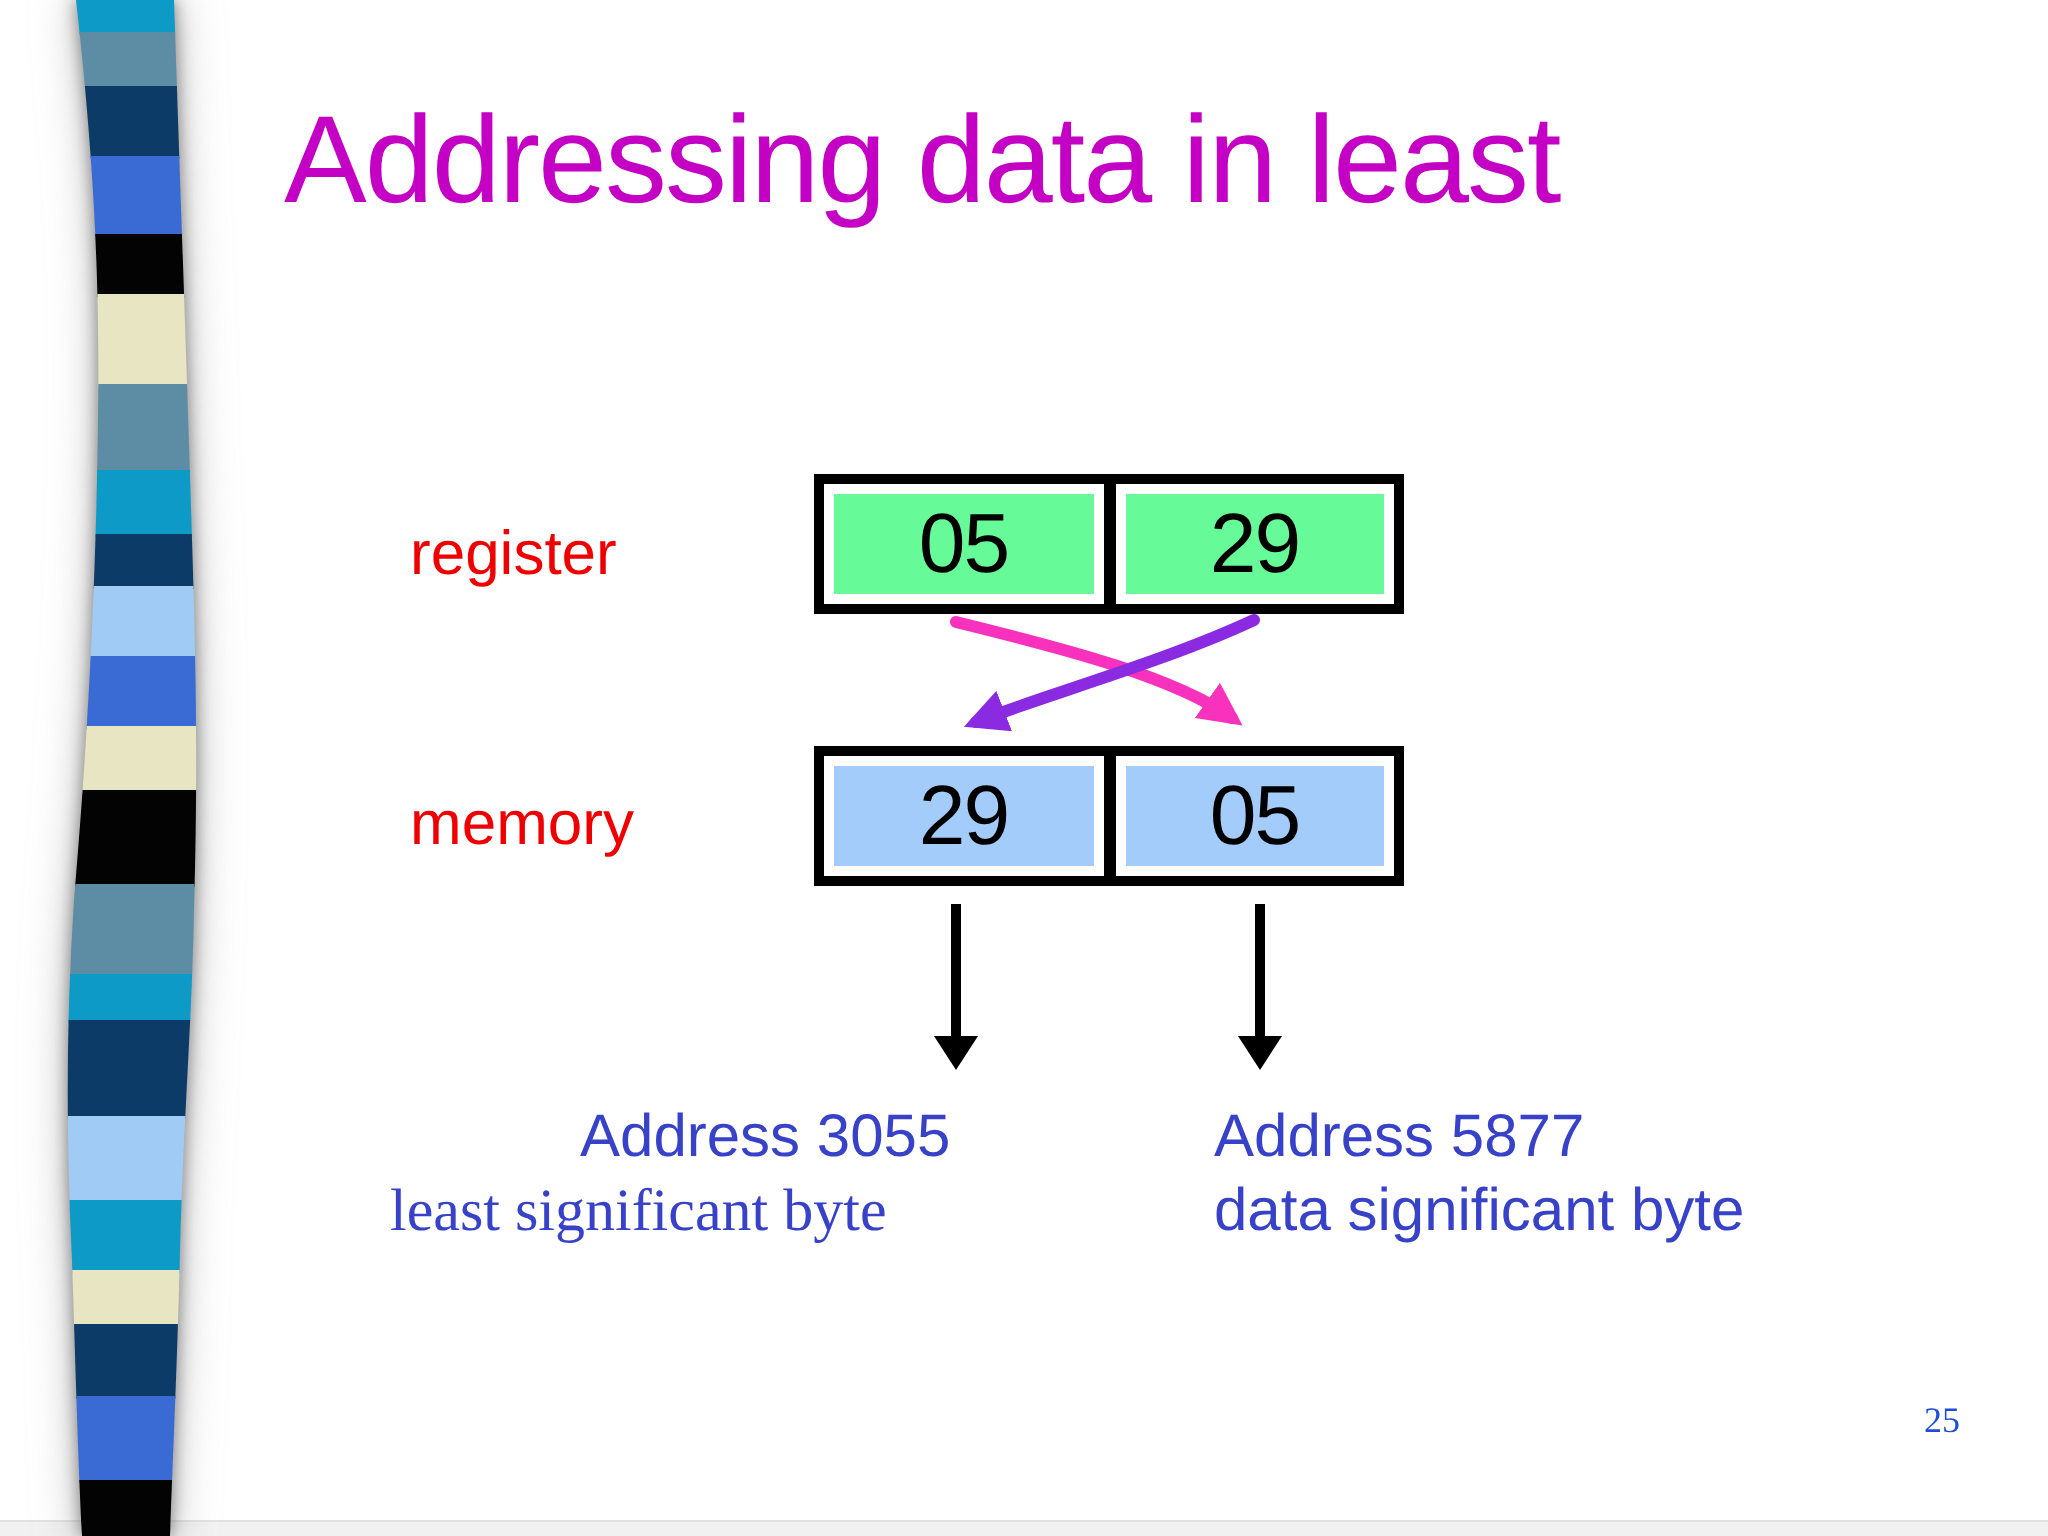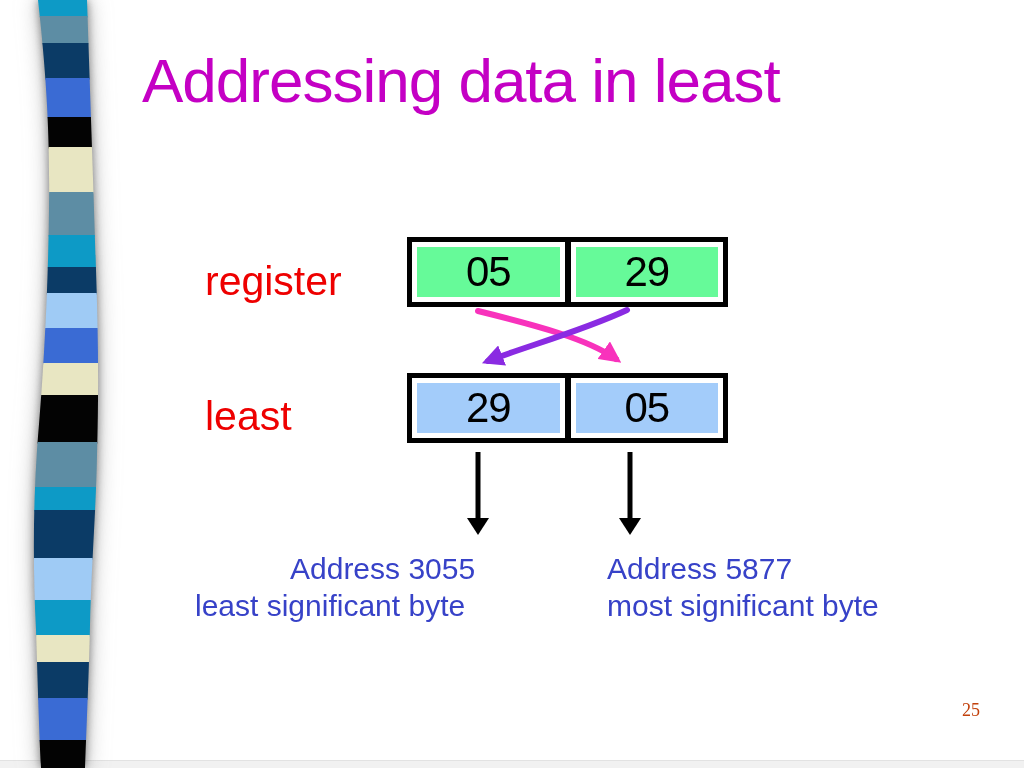--- a/index.html
+++ b/index.html
@@ -9,27 +9,27 @@
     font-family:"Liberation Sans",sans-serif;
   }
   .abs{position:absolute;}
   
   .title{
     left:142px;top:50px;font-size:62px;line-height:1;
     color:#C400C4;white-space:nowrap;letter-spacing:-1px;
   }
   
   .side-label{
-    font-size:41px;line-height:1;color:#EE0000;white-space:nowrap;
+    font-size:31px;line-height:1;color:#EE0000;white-space:nowrap;
   }
   .label-register{left:205px;top:261px;}
   .label-memory{left:205px;top:396px;}
   
   .bytebox{
-    left:407px;width:321px;height:70px;
+    left:407px;width:295px;height:70px;
     border:5px solid #000;box-sizing:border-box;
     display:flex;background:#fff;
   }
   .box-register{top:237px;}
   .box-memory{top:373px;}
   .half{flex:1;padding:5px;box-sizing:border-box;}
   .half + .half{border-left:6px solid #000;}
   .cellfill{
     width:100%;height:100%;
     display:flex;align-items:center;justify-content:center;
@@ -38,27 +38,27 @@
   .reg-fill{background:#66FA99;}
   .mem-fill{background:#A3CCFA;}
   
   .swap-arrows{left:420px;top:303px;}
   .down-arrows{left:450px;top:448px;}
   
   .addr{
     font-size:30px;line-height:1;color:#3742C8;white-space:nowrap;
   }
   .addr-l1{left:290px;top:554px;}
-  .addr-l2{left:195px;top:591px;}
+  .addr-l2{left:195px;top:591px;font-family:Liberation Serif, serif;}
   .addr-r1{left:607px;top:554px;}
   .addr-r2{left:607px;top:591px;}
   
   .pagenum{
     left:962px;top:700px;font-family:"Liberation Serif",serif;
-    font-size:18px;color:#c2410c;
+    font-size:18px;color:#1d4ed8;
   }
   
   .bottom-strip{
     left:0;bottom:0;width:1024px;height:7px;
     background:#F1F1F1;border-top:1px solid #E2E2E2;z-index:1;
   }
   
   .ribbon{
     left:0;top:0;z-index:2;
     filter:drop-shadow(0 0 4px rgba(120,120,120,0.9)) drop-shadow(0 0 10px rgba(140,140,140,0.55));
@@ -100,21 +100,21 @@
       <rect x="0" y="635" width="150" height="28.5" fill="#E8E6C2"></rect>
       <rect x="0" y="662" width="150" height="37.5" fill="#0B3B66"></rect>
       <rect x="0" y="698" width="150" height="43.5" fill="#3A6BD4"></rect>
       <rect x="0" y="740" width="150" height="29.5" fill="#030303"></rect>
     </g>
 </svg>
 
 <div class="abs title">Addressing data in least</div>
 
 <div class="abs side-label label-register">register</div>
-<div class="abs side-label label-memory">least</div>
+<div class="abs side-label label-memory">memory</div>
 
 <div class="abs bytebox box-register">
   <div class="half">
     <div class="cellfill reg-fill">05</div>
   </div>
   <div class="half">
     <div class="cellfill reg-fill">29</div>
   </div>
 </div>
 
@@ -147,15 +147,15 @@
   </g>
   <g>
     <line x1="180" y1="4" x2="180" y2="72" stroke-width="5" stroke="#000000"></line>
     <polygon points="169,70 191,70 180,87" fill="#000000"></polygon>
   </g>
 </svg>
 
 <div class="abs addr addr-l1">Address 3055</div>
 <div class="abs addr addr-l2">least significant byte</div>
 <div class="abs addr addr-r1">Address 5877</div>
-<div class="abs addr addr-r2">most significant byte</div>
+<div class="abs addr addr-r2">data significant byte</div>
 
 <div class="abs pagenum">25</div>
 
 </body></html>

